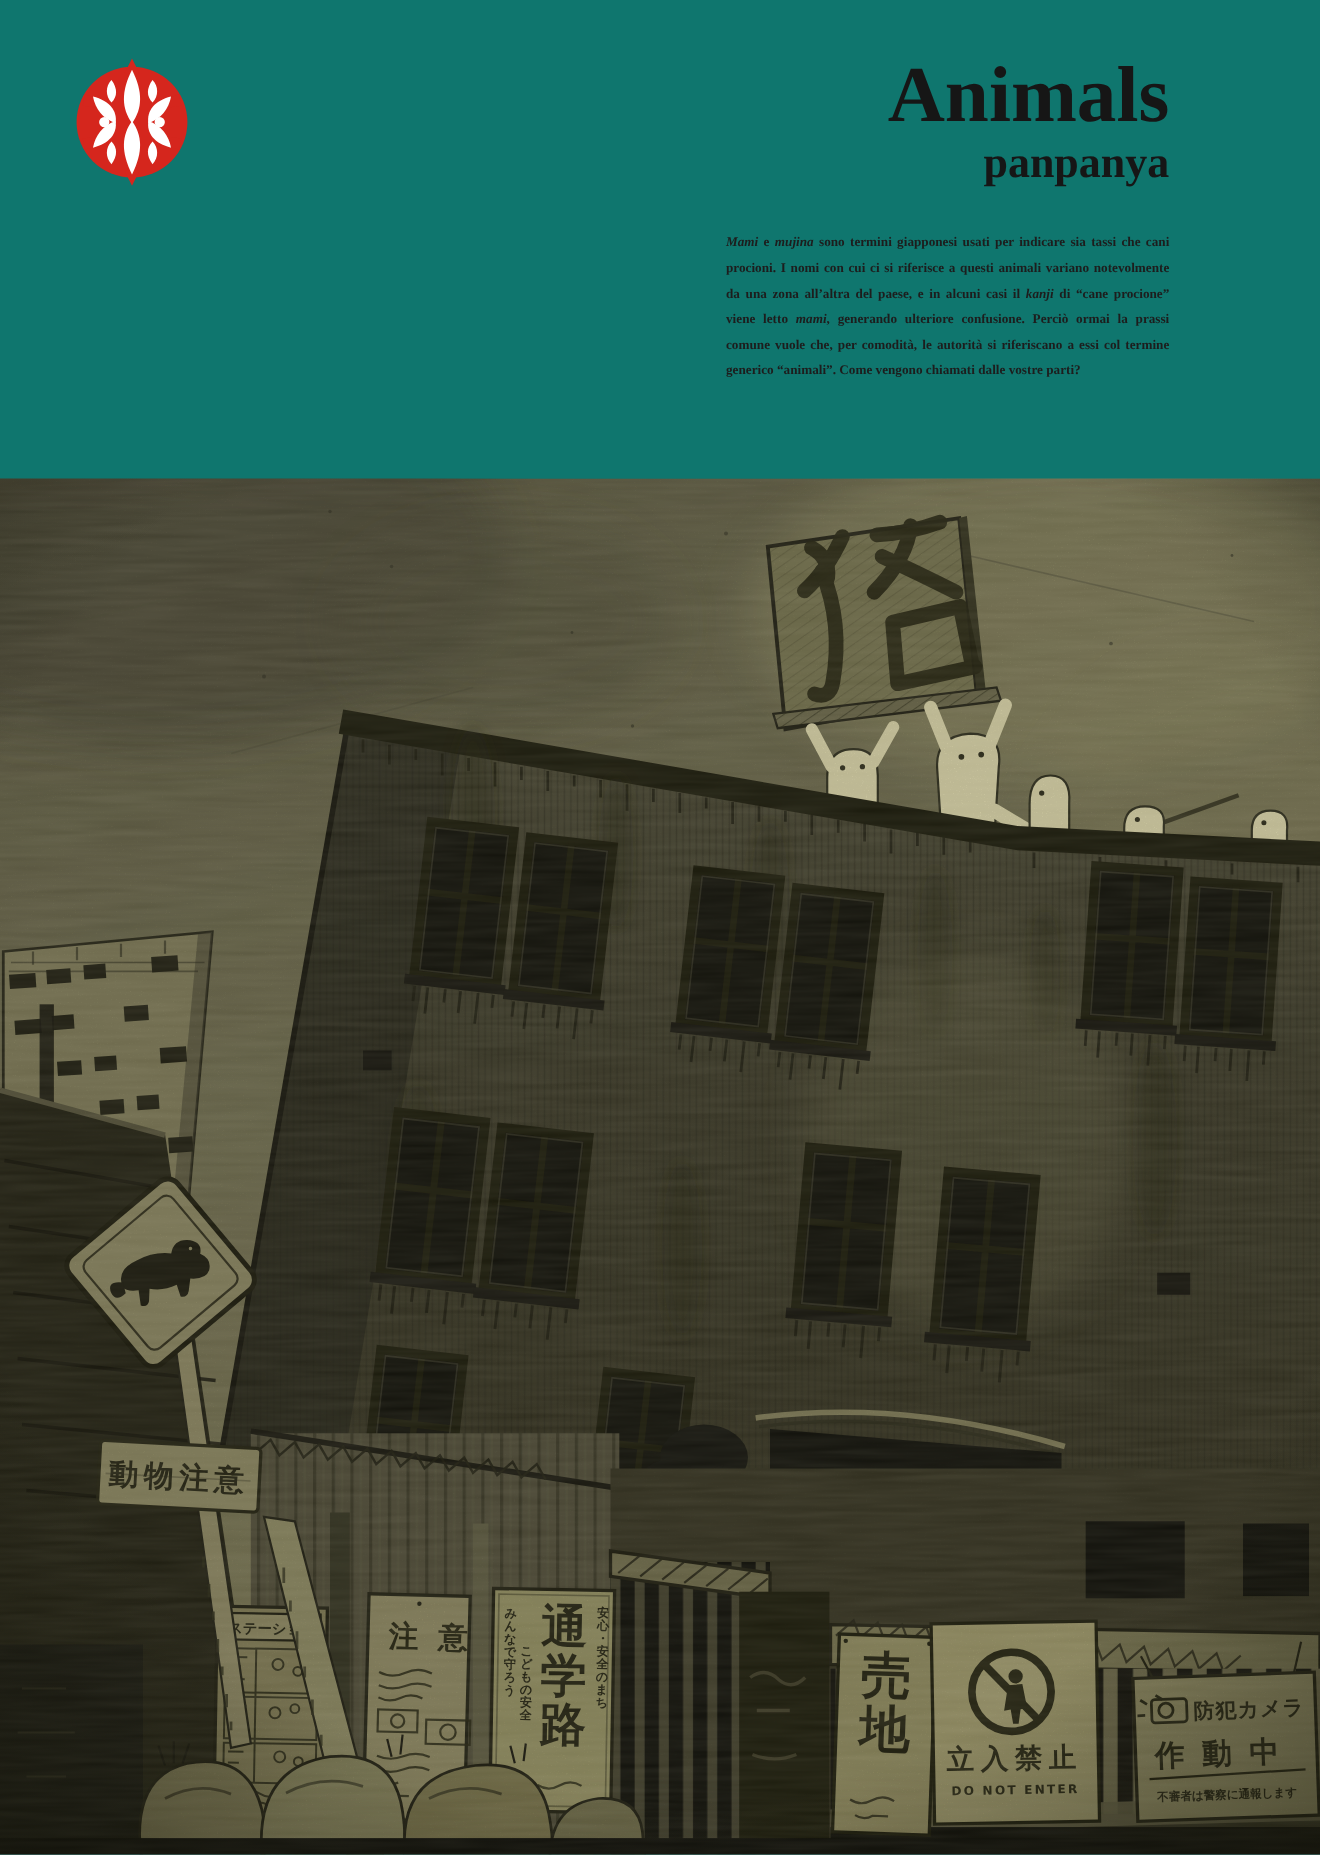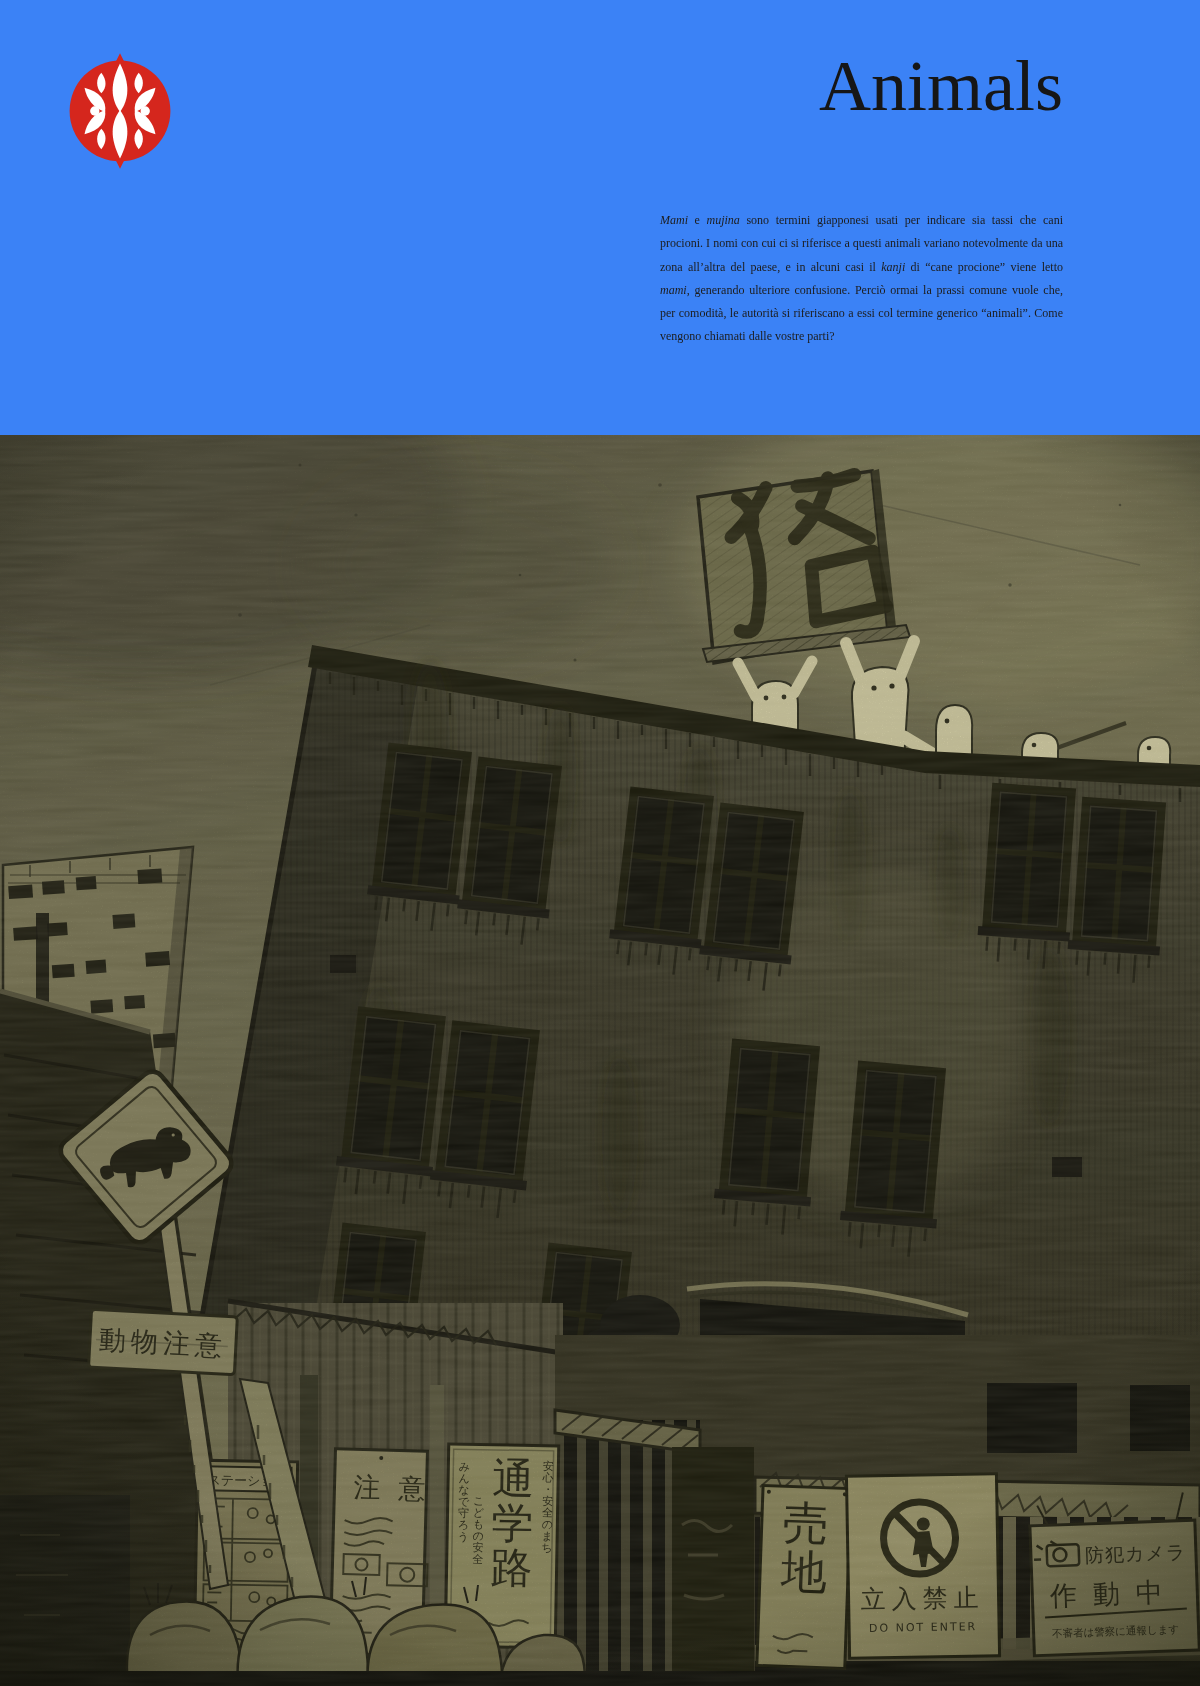--- a/index.html
+++ b/index.html
@@ -1,17 +1,17 @@
 <!DOCTYPE html>
 <html><head>
 <meta charset="utf-8">
 <style>
   html,body{margin:0;padding:0;background:#5c5c5c;}
-  .page{position:relative;width:1200px;height:1686px;background:#3b82f6;overflow:hidden;
-        font-family:"Liberation Serif",serif;}
+  .page{position:relative;width:1200px;height:1686px;background:#0f766e;overflow:hidden;
+        font-family:"Liberation Serif",serif;font-weight:bold;}
   
   .logo{position:absolute;left:64px;top:50px;width:112px;height:122px;}
   .title-block{position:absolute;top:50px;right:137px;width:640px;text-align:right;color:#161616;}
   .book-title{font-size:72px;line-height:1.0;letter-spacing:0;}
   .book-author{font-size:40px;line-height:1.1;margin-top:4px;}
   .intro{position:absolute;top:197px;right:137px;width:403px;
          font-size:12px;line-height:23.3px;color:#1d1d1d;text-align:justify;}
   .intro i{font-style:italic;}
   
   .illustration{position:absolute;left:0;top:435px;width:1200px;height:1251px;}
@@ -40,20 +40,21 @@
         <path d="M40,106 C46,98 46,90 40,84 C34,90 34,100 40,106 Z"></path>
         <path d="M80,106 C74,98 74,90 80,84 C86,90 86,100 80,106 Z"></path>
         <circle cx="33" cy="65" r="5"></circle>
           <circle cx="87" cy="65" r="5"></circle>
       </g>
     </svg>
   </div>
 
   <div class="title-block">
     <div class="book-title">Animals</div>
+    <div class="book-author">panpanya</div>
   </div>
 
   <p class="intro"><i>Mami</i><span> e </span><i>mujina</i><span> sono termini giapponesi usati per indicare sia tassi che cani procioni. I nomi con cui ci si riferisce a questi animali variano notevolmente da una zona all’altra del paese, e in alcuni casi il </span><i>kanji</i><span> di “cane procione” viene letto </span><i>mami</i><span>, generando ulteriore confusione. Perciò ormai la prassi comune vuole che, per comodità, le autorità si riferiscano a essi col termine generico “animali”. Come vengono chiamati dalle vostre parti?</span></p>
 
   <div class="illustration">
   <svg viewBox="0 0 1200 1251" width="1200" height="1251">
     <defs>
       <linearGradient id="skyGrad" x1="0" y1="0" x2="0.35" y2="1">
         <stop offset="0" stop-color="#57543d"></stop>
             <stop offset="0.45" stop-color="#6f6c4e"></stop>

